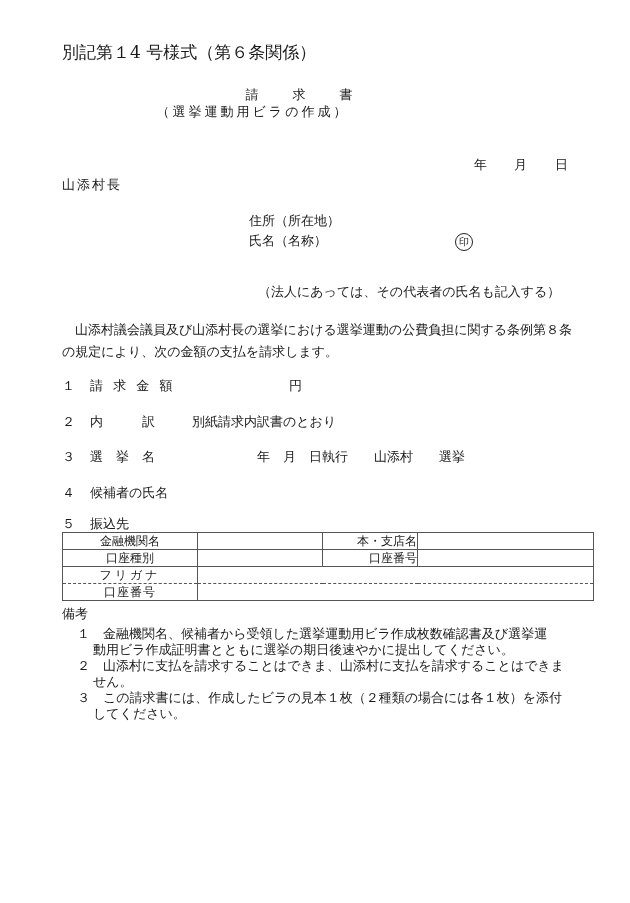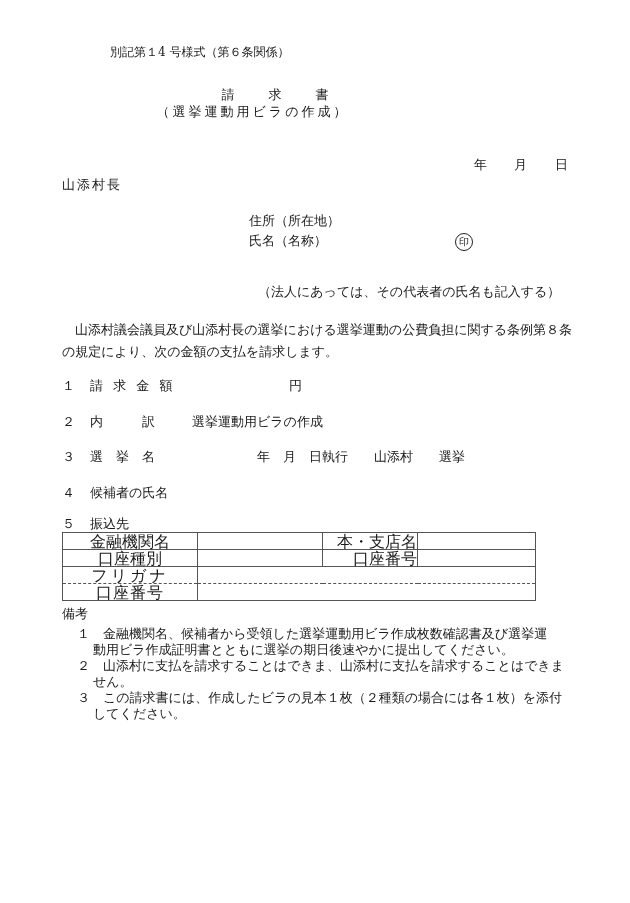--- a/index.html
+++ b/index.html
@@ -1,39 +1,39 @@
 <!DOCTYPE html>
 <html><head>
 <meta charset="utf-8">
 <style>
   html, body { margin: 0; padding: 0; }
   body {
     width: 630px; height: 903px; background: #ffffff; position: relative; overflow: hidden;
     font-family: "DejaVu Serif", "Liberation Serif", serif; color: #1a1a1a; font-size: 13px;
   }
   .abs { position: absolute; white-space: nowrap; line-height: 16px; }
-  .form-no { left: 62px; top: 44px; font-size: 12px; margin-left: 48px; }
-  .title { left: 0; width: 550px; top: 87px; text-align: center; letter-spacing: 0; }
+  .form-no { left: 62px; top: 44px; font-size: 17px; }
+  .title { left: 0; width: 550px; top: 87px; text-align: center; letter-spacing: 0; padding-left: 24px; }
   .title span { display: inline-block; margin: 0 17px; }
   .subtitle { left: 0; width: 506px; top: 104px; text-align: center; letter-spacing: 3px; }
   .date { top: 157px; }
   .addressee { left: 62px; top: 177px; letter-spacing: 2px; }
   .addr { left: 249px; top: 213px; }
   .name { left: 249px; top: 233px; }
   .seal {
     left: 455px; top: 233px; width: 16px; height: 16px; border: 1px solid #222; border-radius: 50%;
     font-size: 10px; line-height: 16px; text-align: center;
   }
   .note-corp { left: 258px; top: 284px; }
   .body-text { left: 62px; top: 319px; width: 520px; line-height: 22px; white-space: normal; }
   .item { left: 62px; }
   .item .num { display: inline-block; width: 28px; }
   table.bank {
-    position: absolute; left: 62px; top: 532px; width: 474px; border-collapse: collapse;
-    font-size: 16px;
+    position: absolute; left: 62px; top: 532px; width: 532px; border-collapse: collapse;
+    font-size: 12px;
   }
   table.bank td { border: 1px solid #555; height: 16px; padding: 0; text-align: center; line-height: 15px; }
   table.bank td.lbl { width: 134px; }
   table.bank td.lbl2 { width: 94px; text-align: right; }
   table.bank tr.furi td { border-bottom: 1px dashed #555; }
   table.bank tr.meigi td { border-top: 1px dashed #555; }
   .remarks-h { left: 62px; top: 606px; }
   .remark { left: 77px; white-space: normal; width: 500px; line-height: 16px; }
   .remark .rn { display: inline-block; width: 26px; }
   .remark .cont { padding-left: 16px; display: block; }
@@ -58,21 +58,21 @@
 <div class="abs name">氏名（名称）</div>
 <div class="abs seal">印</div>
 <div class="abs note-corp">（法人にあっては、その代表者の氏名も記入する）</div>
 
 <div class="abs body-text">　山添村議会議員及び山添村長の選挙における選挙運動の公費負担に関する条例第８条の規定により、次の金額の支払を請求します。</div>
 
 <div class="abs item" style="top:378px">
   <span class="num">１</span><span style="letter-spacing:3px">請 求 金 額</span><span style="position:absolute;left:227px">円</span>
 </div>
 <div class="abs item" style="top:414px">
-  <span class="num">２</span><span>内　　　訳</span><span style="position:absolute;left:130px">選挙運動用ビラの作成</span>
+  <span class="num">２</span><span>内　　　訳</span><span style="position:absolute;left:130px">別紙請求内訳書のとおり</span>
 </div>
 <div class="abs item" style="top:449px">
   <span class="num">３</span><span>選　挙　名</span><span style="position:absolute;left:195px">年　月　日執行　　山添村　　選挙</span>
 </div>
 <div class="abs item" style="top:485px">
   <span class="num">４</span><span>候補者の氏名</span>
 </div>
 <div class="abs item" style="top:516px">
   <span class="num">５</span><span>振込先</span>
 </div>

